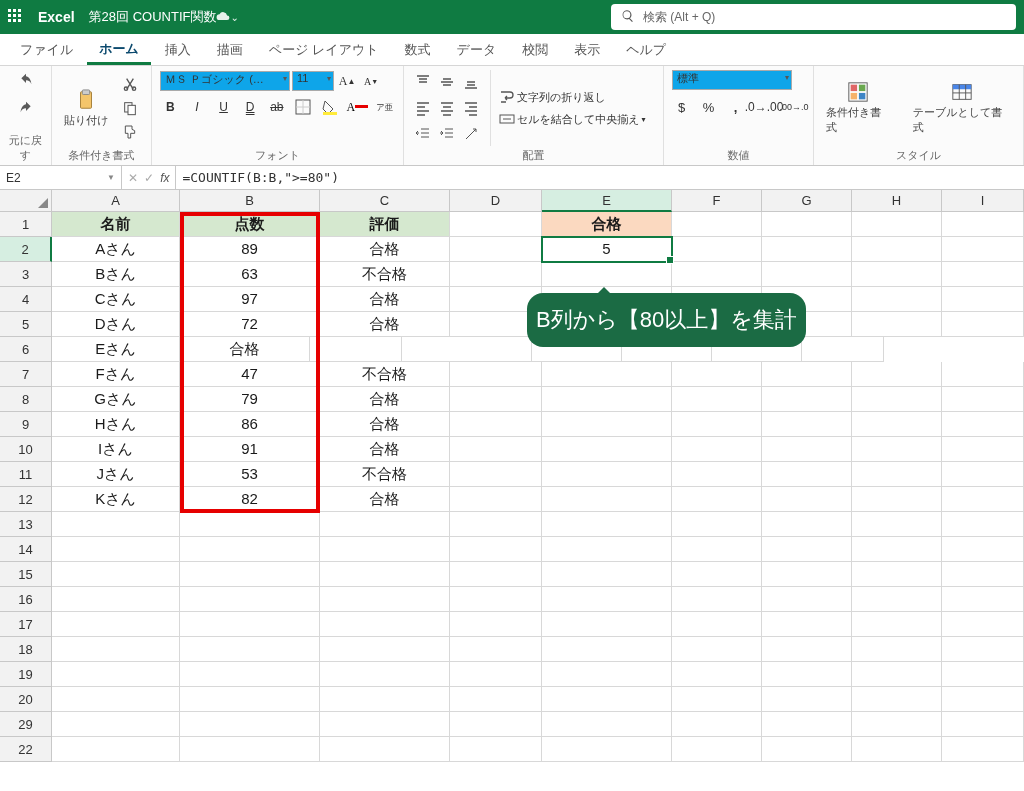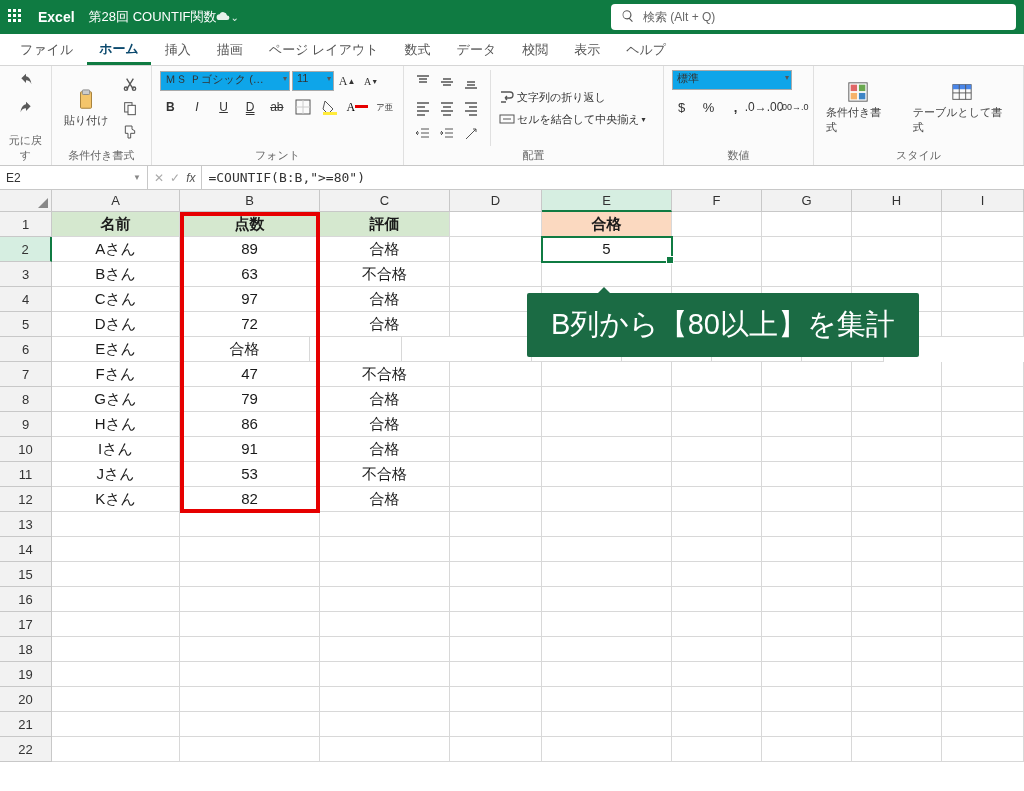--- a/index.html
+++ b/index.html
@@ -34,21 +34,21 @@
 .col { display:flex; flex-direction:column; gap:2px;}
 .row { display:flex; gap:2px; align-items:center;}
 .selectbox { height:20px; border:1px solid #aaa; background:#0ea5e9; font-size:11px; padding:0 14px 0 4px; position:relative;}
 .selectbox::after{content:"▾"; position:absolute; right:2px; top:2px; font-size:8px; color:#555;}
 .icongray { fill:#5a5a5a;}
 .iconpaste { fill:#5a5a5a;}
 .divv { width:1px; background:#e0e0e0; align-self:stretch; margin:0 2px;}
 
 
 .fxbar { height:24px; border-bottom:1px solid #c8c8c8; display:flex; align-items:stretch; font-size:12px;}
-.namebox { width:148px; border-right:1px solid #c8c8c8; display:flex; align-items:center; padding:0 6px; justify-content:space-between; color:#333;}
+.namebox { width:122px; border-right:1px solid #c8c8c8; display:flex; align-items:center; padding:0 6px; justify-content:space-between; color:#333;}
 .fxbtns { display:flex; align-items:center; gap:6px; padding:0 6px; border-right:1px solid #c8c8c8; color:#888;}
 .fxbtns span { font-size:12px;}
 .fxinput { flex:1; display:flex; align-items:center; padding:0 6px; font-family:Consolas,monospace; font-size:13px;}
 
 
 .sheet-wrap { position:relative; }
 .select-all { position:absolute; left:0; top:0; width:52px; height:22px; background:#f2f2f2; border-right:1px solid #c8c8c8; border-bottom:1px solid #c8c8c8;}
 .select-all::after { content:""; position:absolute; right:3px; bottom:3px; border:5px solid transparent; border-right-color:#888; border-bottom-color:#888;}
 .colhdrs { position:absolute; left:52px; top:0; height:22px; display:flex;}
 .colhdr { height:22px; border-right:1px solid #c8c8c8; border-bottom:1px solid #c8c8c8; background:#f2f2f2; text-align:center; font-size:13px; color:#333; line-height:22px;}
@@ -66,21 +66,21 @@
 
 
 .wA { width:128px;} .wB { width:140px;} .wC { width:130px;} 
 .wD { width:92px;} .wE { width:130px;} .wF { width:90px;}
 .wG { width:90px;} .wH { width:90px;} .wI { width:82px;}
 
 
 .redbox { position:absolute; left:calc(52px + 128px); top:calc(22px); width:140px; height:calc(25px*12 + 1px); border:4px solid #e60000; pointer-events:none; }
 
 
-.callout { position:absolute; left:calc(52px + 128px + 140px + 130px + 92px - 15px); top:calc(22px + 25px*3 + 6px); background:#1b6b44; color:#fff; font-size:29px; padding:12px 24px; border-radius:2px; white-space:nowrap; font-family:"Yu Gothic", Meiryo, sans-serif;}
+.callout { position:absolute; left:calc(52px + 128px + 140px + 130px + 92px - 15px); top:calc(22px + 25px*3 + 6px); background:#1b6b44; color:#fff; font-size:22px; padding:12px 9px; border-radius:16px; white-space:nowrap; font-family:"Yu Gothic", Meiryo, sans-serif;}
 .callout::before { content:""; position:absolute; top:-18px; left:65px; border:12px solid transparent; border-bottom-color:#1b6b44;}
 
 </style>
 </head>
 <body>
 
 <div class="titlebar">
   <div class="waffle">
       <span></span>
       <span></span>
@@ -375,21 +375,21 @@
       <div class="rowhdr">11</div>
       <div class="rowhdr">12</div>
       <div class="rowhdr">13</div>
       <div class="rowhdr">14</div>
       <div class="rowhdr">15</div>
       <div class="rowhdr">16</div>
       <div class="rowhdr">17</div>
       <div class="rowhdr">18</div>
       <div class="rowhdr">19</div>
       <div class="rowhdr">20</div>
-      <div class="rowhdr">21</div>
+      <div class="rowhdr">29</div>
       <div class="rowhdr">22</div>
     </div>
   <div class="cells" id="cells">
       <div class="crow">
         <div class="cell wA hdr-green">名前</div>
         <div class="cell wB hdr-green">点数</div>
         <div class="cell wC hdr-green">評価</div>
         <div class="cell wD"></div>
         <div class="cell wE hdr-peach">合格</div>
         <div class="cell wF"></div>

